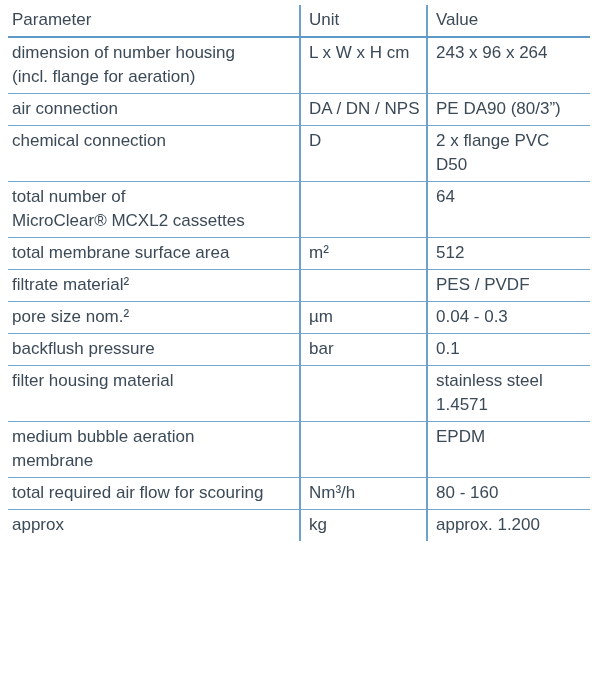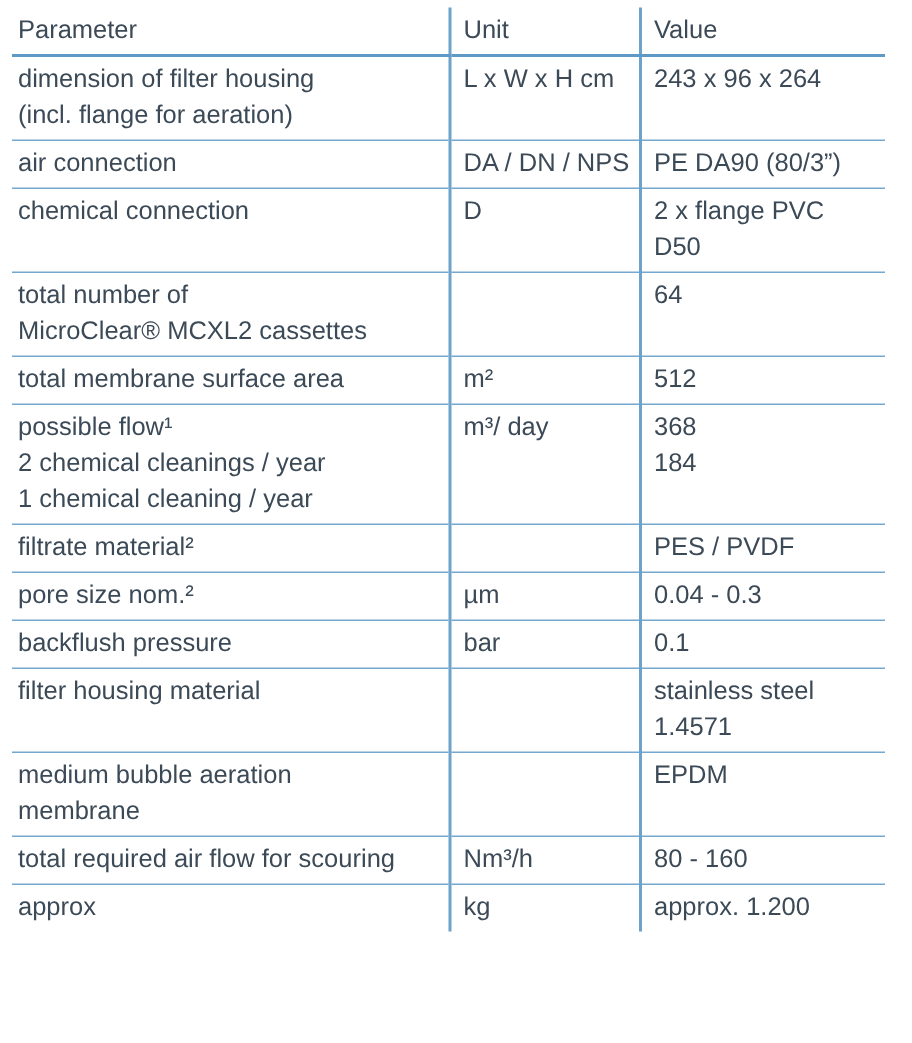--- a/index.html
+++ b/index.html
@@ -76,21 +76,21 @@
     </colgroup>
     <thead>
       <tr>
         <th>Parameter</th>
         <th class="sep">Unit</th>
         <th class="sep">Value</th>
       </tr>
     </thead>
     <tbody>
       <tr>
-        <td>dimension of filter housing
+        <td>dimension of number housing
 (incl. flange for aeration)</td>
         <td class="sep">L x W x H cm</td>
         <td class="sep">243 x 96 x 264</td>
       </tr>
       <tr>
         <td>air connection</td>
         <td class="sep">DA / DN / NPS</td>
         <td class="sep">PE DA90 (80/3”)</td>
       </tr>
       <tr>
@@ -101,28 +101,20 @@
       <tr>
         <td>total number of
 MicroClear® MCXL2 cassettes</td>
         <td class="sep"></td>
         <td class="sep v-bottom">64</td>
       </tr>
       <tr>
         <td>total membrane surface area</td>
         <td class="sep">m²</td>
         <td class="sep">512</td>
-      </tr>
-      <tr>
-        <td>possible flow¹
-2 chemical cleanings / year
-1 chemical cleaning / year</td>
-        <td class="sep">m³/ day</td>
-        <td class="sep v-bottom">368
-184</td>
       </tr>
       <tr>
         <td>filtrate material²</td>
         <td class="sep"></td>
         <td class="sep">PES / PVDF</td>
       </tr>
       <tr>
         <td>pore size nom.²</td>
         <td class="sep">µm</td>
         <td class="sep">0.04 - 0.3</td>

